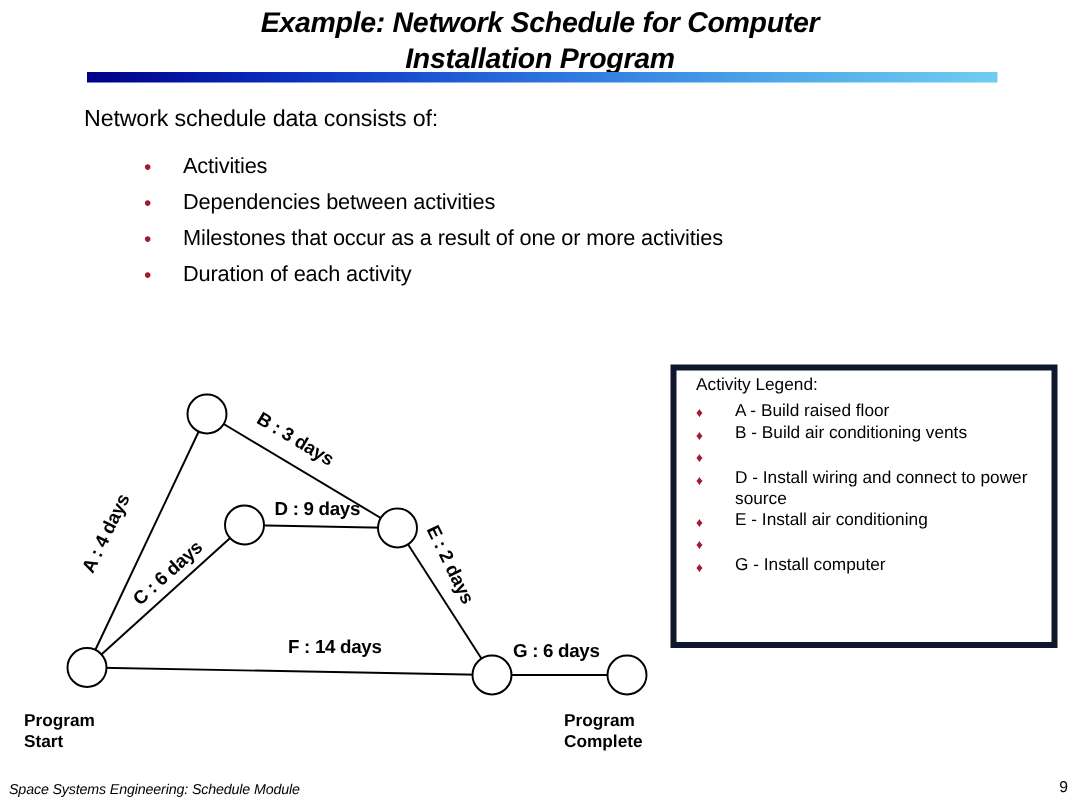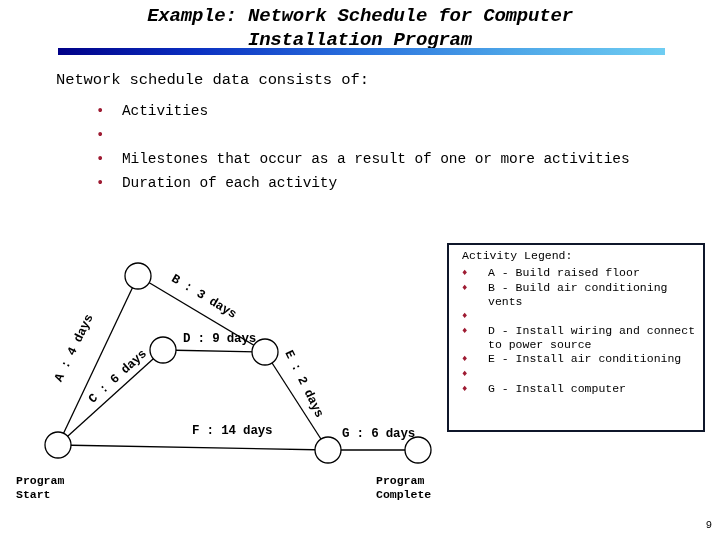--- a/index.html
+++ b/index.html
@@ -6,21 +6,21 @@
     margin: 0;
     padding: 0;
     background: #ffffff;
   }
   #slide {
     position: relative;
     width: 720px;
     height: 540px;
     background: #ffffff;
     overflow: hidden;
-    font-family: Liberation Mono, monospace;
+    font-family: Liberation Sans, sans-serif;
     color: #000000;
   }
 
   
   #title {
     position: absolute;
     left: 60px;
     top: 4px;
     width: 600px;
     text-align: center;
@@ -77,21 +77,21 @@
   }
   .bullet-text { line-height: 19px; text-align: right; }
 
   
   #legend {
     position: absolute;
     left: 447px;
     top: 243px;
     width: 258px;
     height: 189px;
-    border: 2px solid #0f172a;
+    border: 4px solid #0f172a;
     box-sizing: border-box;
     background: #ffffff;
   }
   #legend-title {
     position: absolute;
     left: 13px;
     top: 4px;
     font-size: 11.5px;
   }
   #legend-list {
@@ -175,20 +175,21 @@
 
   <div id="intro">Network schedule data consists of:</div>
 
   <div id="bullets">
     <div class="bullet-row">
       <span class="bullet-mark">•</span>
       <span class="bullet-text">Activities</span>
     </div>
     <div class="bullet-row">
       <span class="bullet-mark">•</span>
+      <span class="bullet-text">Dependencies between activities</span>
     </div>
     <div class="bullet-row">
       <span class="bullet-mark">•</span>
       <span class="bullet-text">Milestones that occur as a result of one or more activities</span>
     </div>
     <div class="bullet-row">
       <span class="bullet-mark">•</span>
       <span class="bullet-text">Duration of each activity</span>
     </div>
   </div>
@@ -255,15 +256,16 @@
 
   <div class="milestone" id="milestone-start">
     <div>Program</div>
     <div>Start</div>
   </div>
   <div class="milestone" id="milestone-complete">
     <div>Program</div>
     <div>Complete</div>
   </div>
 
+  <div id="footer-text">Space Systems Engineering: Schedule Module</div>
   <div id="page-number">9</div>
 
 </div>
 
 </body></html>

